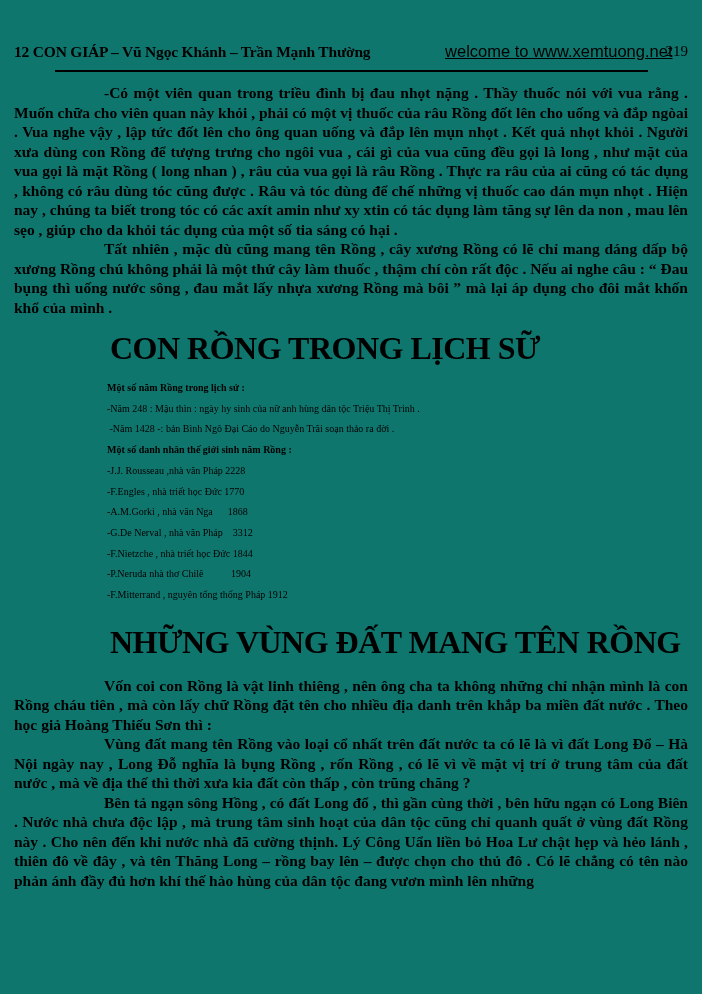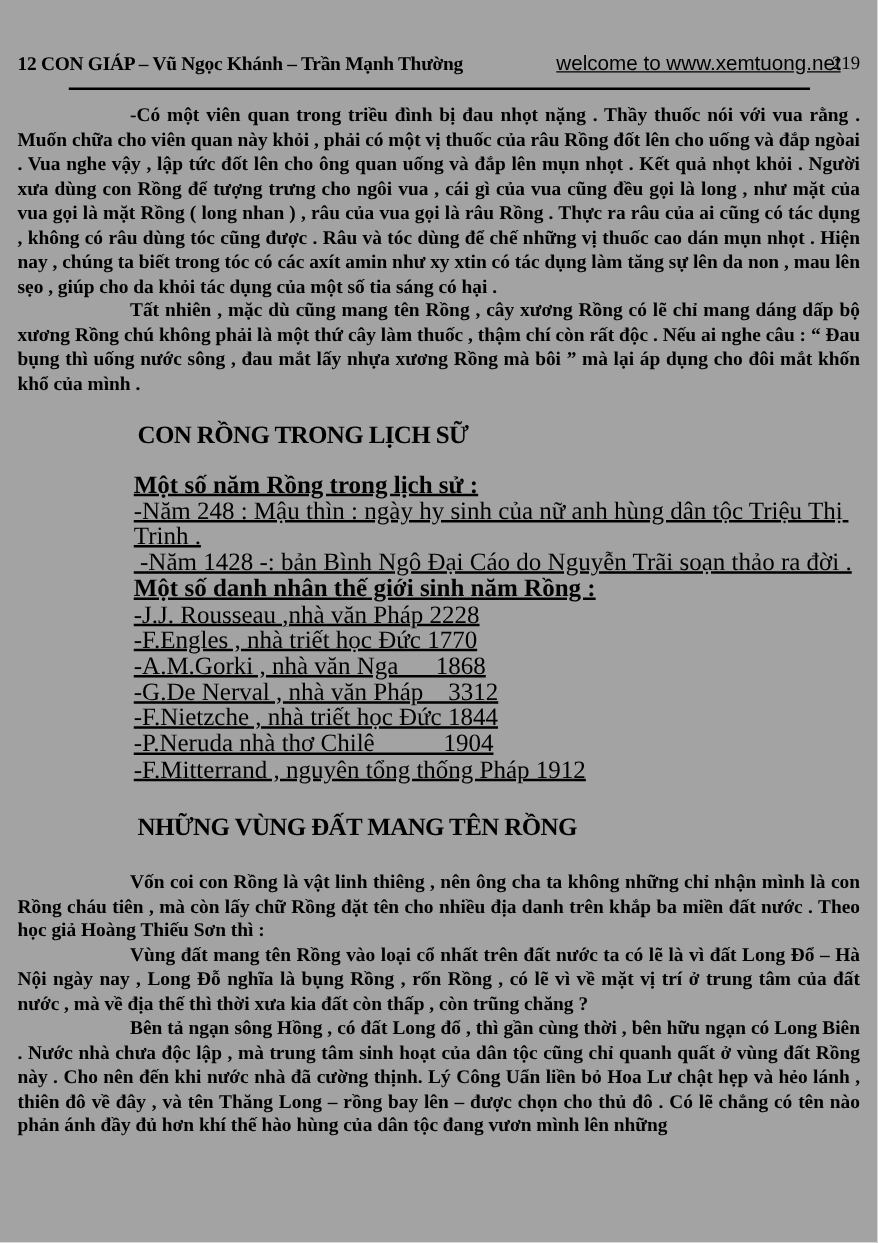--- a/index.html
+++ b/index.html
@@ -1,19 +1,19 @@
 <!DOCTYPE html>
 <html><head>
 <meta charset="utf-8">
 <style>
   html, body { margin: 0; padding: 0; background: #ffffff; }
   .page {
     width: 702px;
     height: 994px;
-    background: #a3a3a3;
+    background: #0f766e;
     color: #000000;
     font-family: "Liberation Serif", serif;
     box-sizing: border-box;
     padding: 42px 14px 0 14px;
     overflow: hidden;
     position: relative;
   }
   
   .page-header {
     display: flex;
@@ -48,34 +48,33 @@
   .body-para {
     font-size: 15.5px;
     line-height: 19.5px;
     text-align: justify;
     text-indent: 90px;
     margin: 0;
     font-weight: bold;
   }
   
   .section-heading {
-    font-size: 20px;
+    font-size: 32px;
     font-weight: bold;
     line-height: 33px;
     margin: 15px 0 13px 96px;
     letter-spacing: -0.5px;
   }
   .section-heading span { display: block; }
   .section-heading.single { margin: 20px 0 17px 96px; }
   
   .list-block {
     margin-left: 93px;
-    font-size: 20px;
+    font-size: 10px;
     line-height: 20.7px;
-    text-decoration: underline;
   }
   .list-title {
     font-weight: bold;
     margin: 0;
     white-space: pre-wrap;
   }
   .plain-list {
     list-style: none;
     margin: 0;
     padding: 0;

